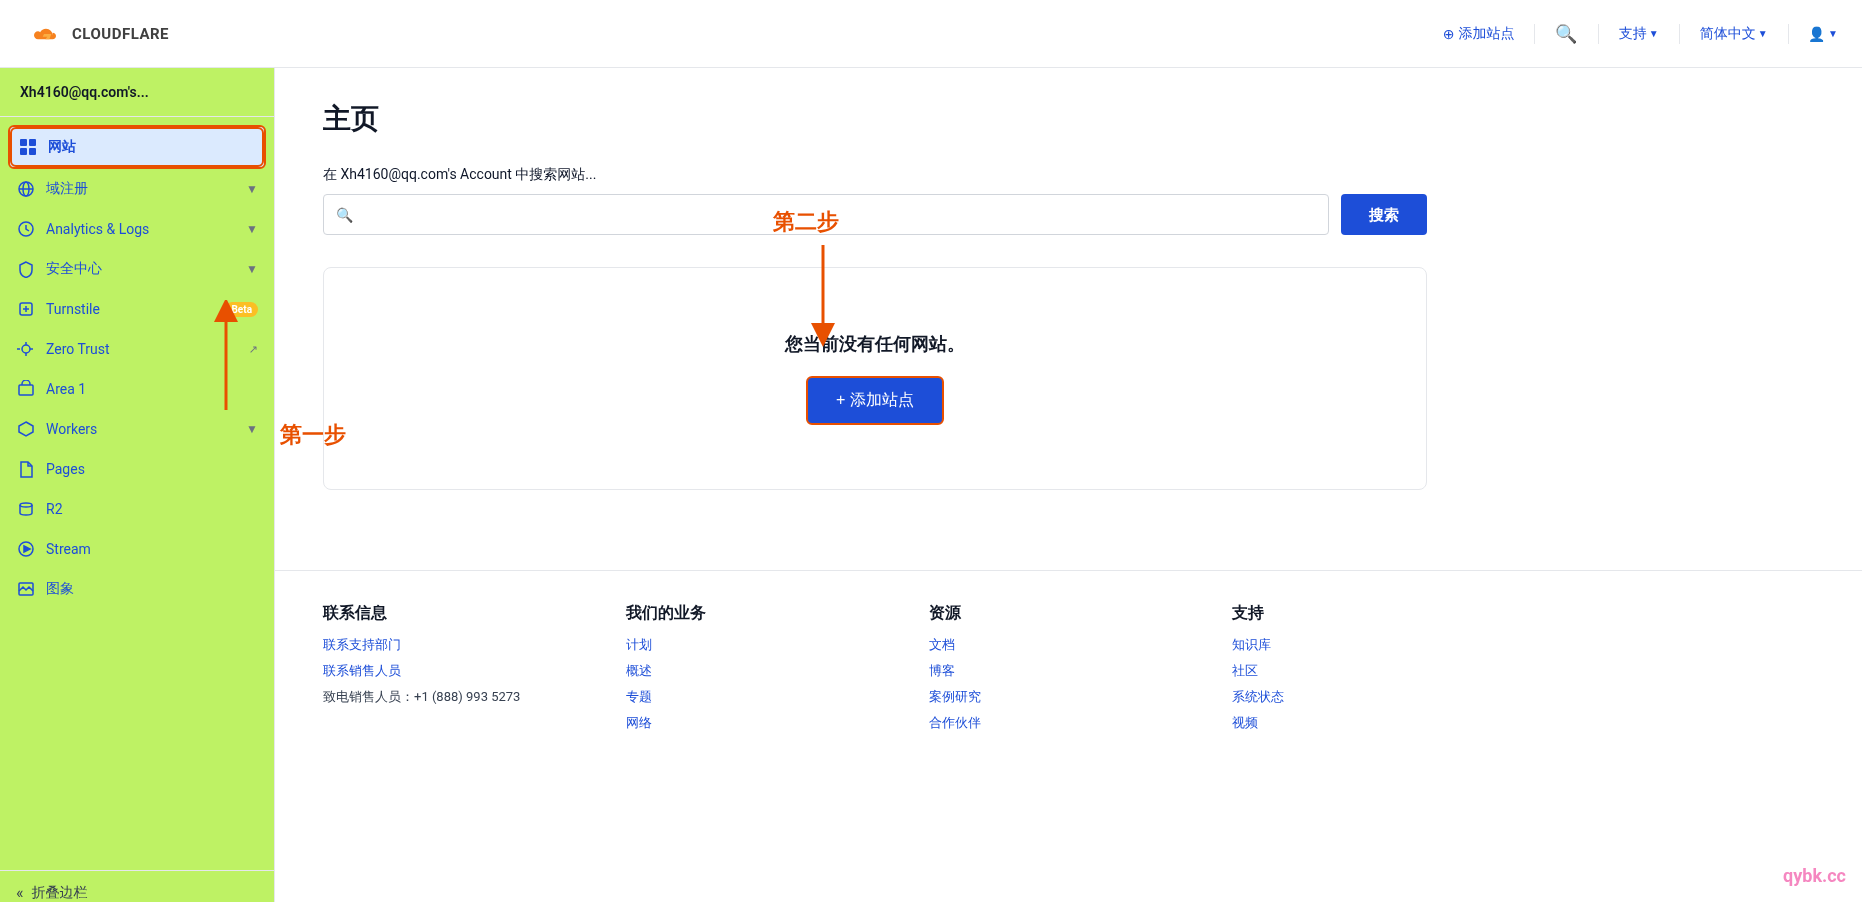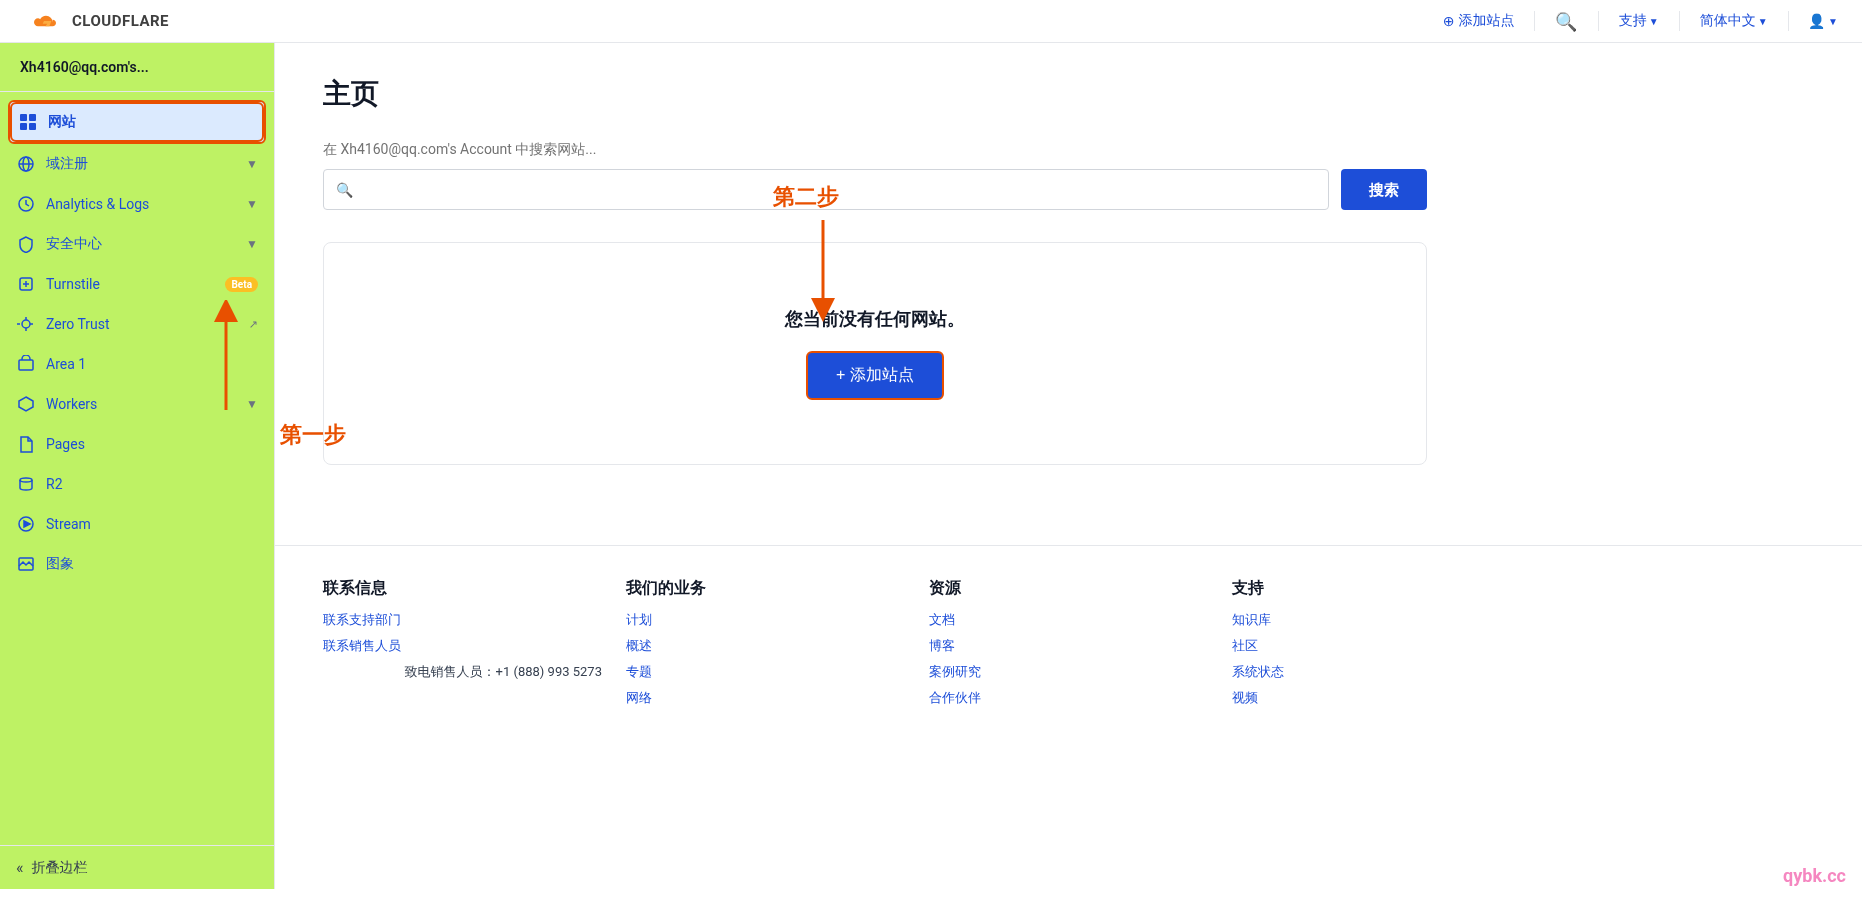--- a/index.html
+++ b/index.html
@@ -1,21 +1,21 @@
 <!DOCTYPE html>
 <html><head>
   <meta charset="utf-8">
   <style>
     * { box-sizing: border-box; margin: 0; padding: 0; }
     body { font-family: -apple-system, BlinkMacSystemFont, "Segoe UI", Roboto, sans-serif; background: #fff; color: #1a1a1a; font-size: 14px; }
 
     
     .topnav {
       display: flex; align-items: center; justify-content: space-between;
-      height: 43px; border-bottom: 1px solid #e5e7eb;
+      height: 68px; border-bottom: 1px solid #e5e7eb;
       padding: 0 24px; background: #fff;
     }
     .topnav-logo { display: flex; align-items: center; gap: 8px; }
     .logo-icon { width: 40px; height: 32px; }
     .topnav-right { display: flex; align-items: center; gap: 20px; }
     .topnav-right a, .topnav-right span { color: #1d4ed8; font-size: 14px; cursor: pointer; text-decoration: none; }
     .topnav-right .add-site-btn {
       display: flex; align-items: center; gap: 4px;
       color: #1d4ed8; font-size: 14px; cursor: pointer;
     }
@@ -61,21 +61,21 @@
     
     .nav-item.active::before {
       content: ''; position: absolute; inset: 0;
       border: 2px solid #e85000; border-radius: 6px; pointer-events: none;
     }
 
     
     .main { flex: 1; overflow-y: auto; background: #fff; }
     .main-content { padding: 32px 48px; max-width: 1200px; }
     .page-title { font-size: 28px; font-weight: 700; color: #111827; margin-bottom: 28px; }
-    .search-label { color: #737373; margin-bottom: 10px; font-size: 14px; }
+    .search-label { color: #0f172a; margin-bottom: 10px; font-size: 14px; }
     .search-row { display: flex; gap: 12px; margin-bottom: 32px; align-items: stretch; }
     .search-input-wrap {
       flex: 1; display: flex; align-items: center; border: 1px solid #d1d5db;
       border-radius: 4px; padding: 0 12px; background: #fff;
     }
     .search-input-wrap input {
       border: none; outline: none; flex: 1; font-size: 14px; padding: 10px 8px; background: transparent;
     }
     .search-icon-inline { color: #9ca3af; font-size: 14px; }
     .search-btn {
@@ -95,21 +95,21 @@
       padding: 12px 28px; font-size: 16px; cursor: pointer; font-weight: 500;
       display: inline-flex; align-items: center; gap: 6px;
       border: 2px solid #e85000;
     }
 
     
     .footer { border-top: 1px solid #e5e7eb; padding: 32px 48px; background: #fff; }
     .footer-grid { display: grid; grid-template-columns: repeat(5, 1fr); gap: 24px; }
     .footer-col h4 { font-weight: 600; color: #111827; margin-bottom: 12px; font-size: 16px; }
     .footer-col a { display: block; color: #1d4ed8; font-size: 13px; margin-bottom: 8px; text-decoration: none; cursor: pointer; }
-    .footer-col p { color: #374151; font-size: 13px; margin-bottom: 8px; text-align: right; }
+    .footer-col p { color: #374151; font-size: 13px; margin-bottom: 8px; }
 
     
     .watermark {
       position: fixed; bottom: 16px; right: 16px;
       color: #f472b6; font-size: 18px; font-weight: 700; opacity: 0.85;
       pointer-events: none; z-index: 9999;
     }
 
     
     .icon-globe { color: #1d4ed8; }

